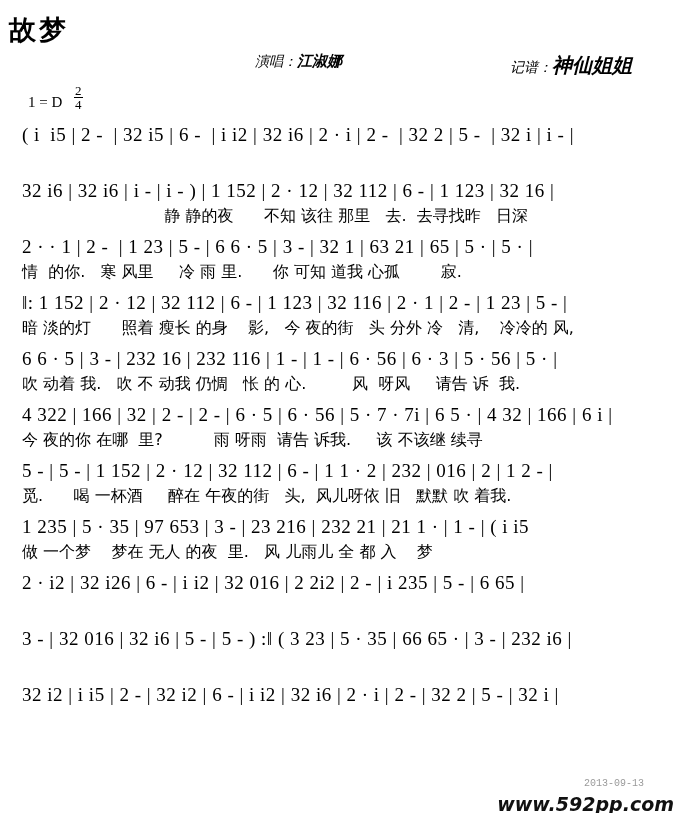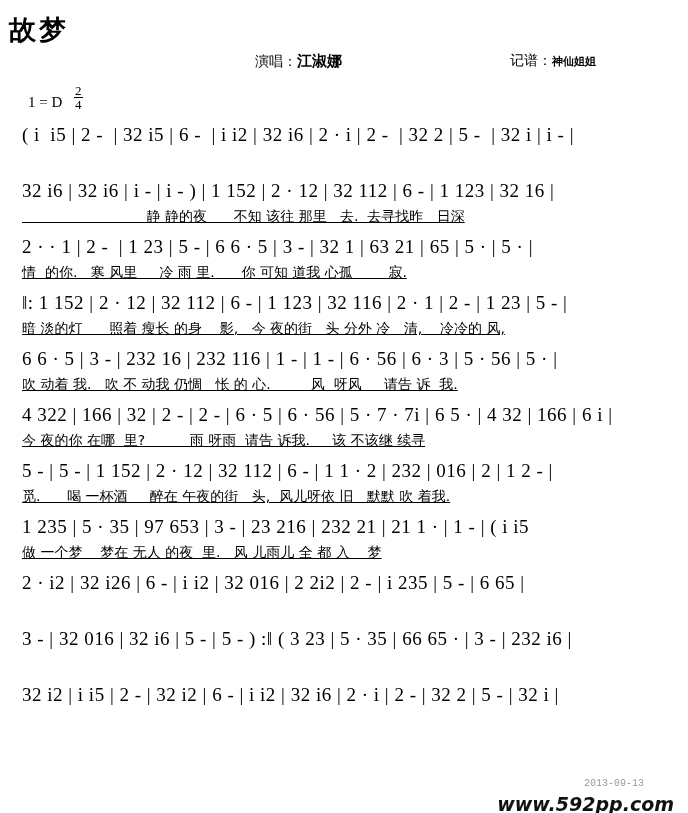--- a/index.html
+++ b/index.html
@@ -27,20 +27,21 @@
     font-weight: bold;
     font-size: 27px;
     letter-spacing: 3px;
     margin: 12px 0 4px 0;
     padding-left: 9px;
   }
   .credits {
     position: relative;
     height: 26px;
     margin-top: 2px;
+    font-style: italic;
   }
   .credit-singer {
     position: absolute;
     left: 255px;
     top: 0;
     font-family: "DejaVu Sans", sans-serif;
     font-size: 14px;
   }
   .credit-singer .name {
     font-weight: bold;
@@ -48,21 +49,21 @@
   }
   .credit-notator {
     position: absolute;
     left: 510px;
     top: 0;
     font-family: "DejaVu Sans", sans-serif;
     font-size: 14px;
   }
   .credit-notator .name {
     font-weight: bold;
-    font-size: 11px;
+    font-size: 20px;
   }
   .keyline {
     position: relative;
     height: 30px;
     margin-top: 12px;
   }
   .key-sig {
     position: absolute;
     left: 28px;
     top: 4px;
@@ -98,26 +99,25 @@
     font-family: "Liberation Serif", serif;
     font-size: 19px;
     letter-spacing: 0.5px;
     white-space: pre;
     line-height: 30px;
     height: 32px;
     overflow: visible;
   }
   .lyrics {
     font-family: "DejaVu Sans", sans-serif;
-    font-size: 14px;
+    font-size: 16px;
     white-space: pre;
     line-height: 16px;
     height: 18px;
     letter-spacing: 0px;
-    text-decoration: underline;
   }
   .sys-gap {
     height: 6px;
   }
 
   .watermark {
     position: absolute;
     right: 14px;
     bottom: 10px;
     font-family: "DejaVu Sans", sans-serif;

